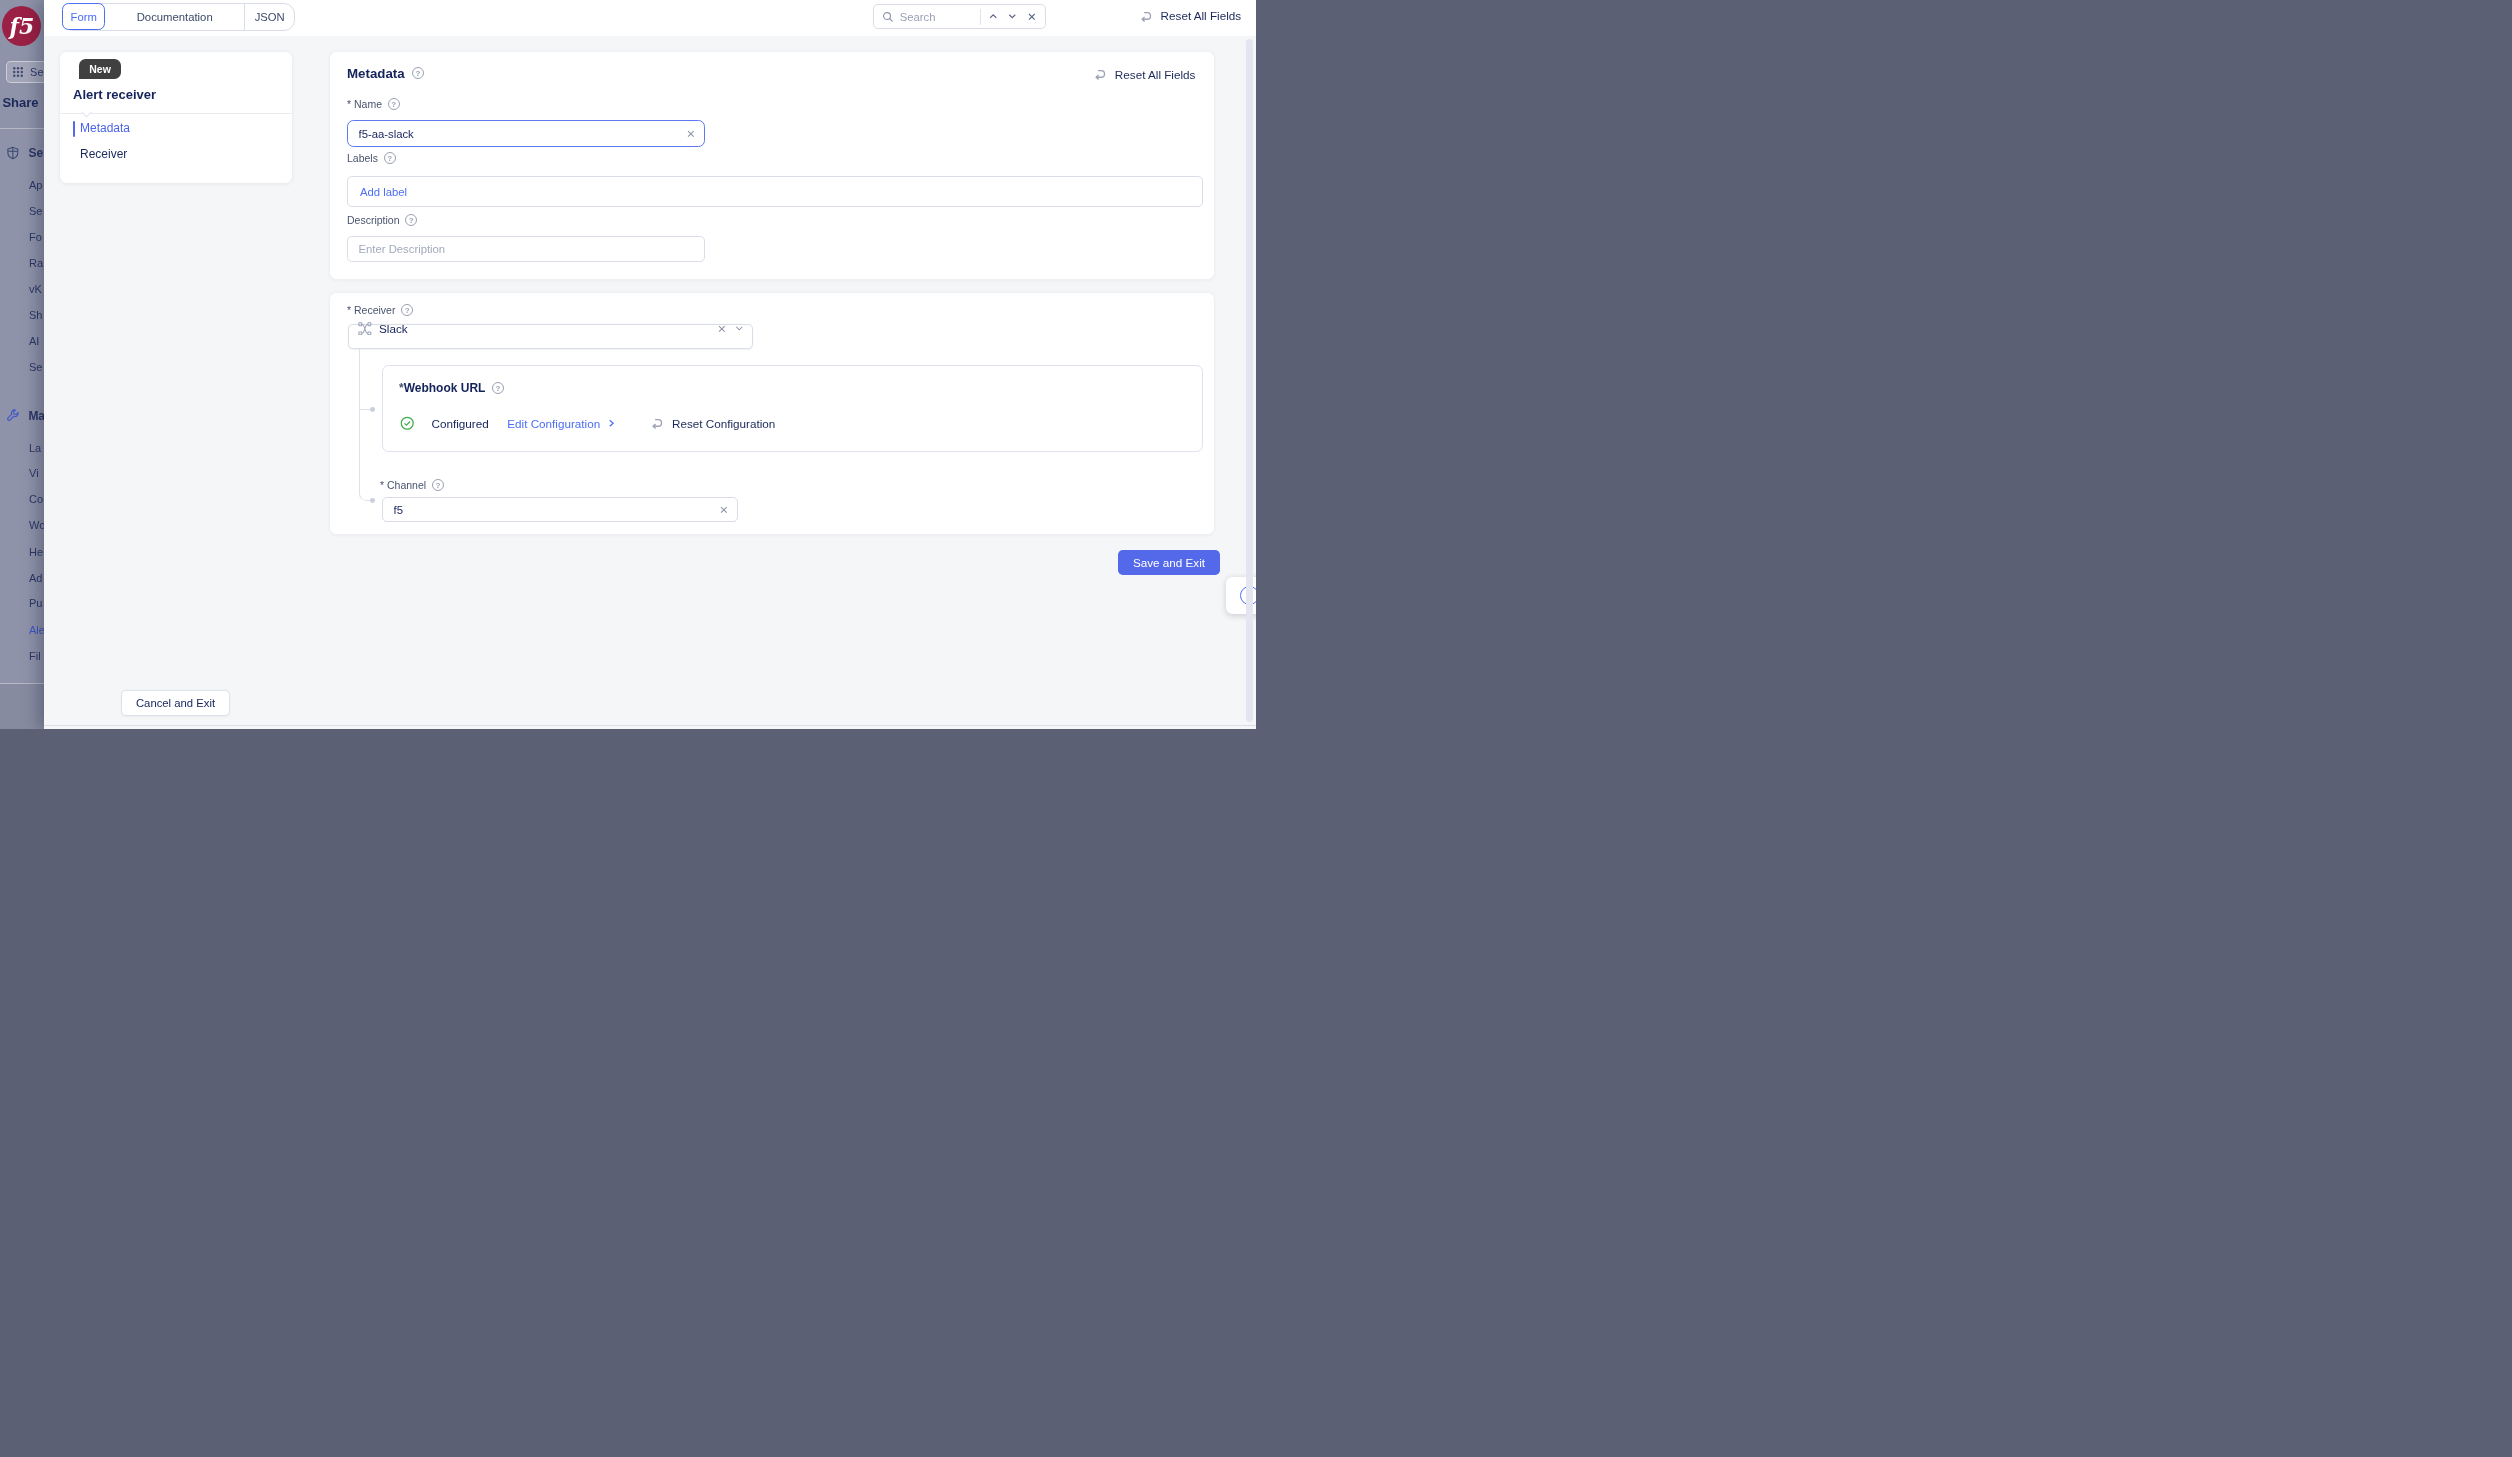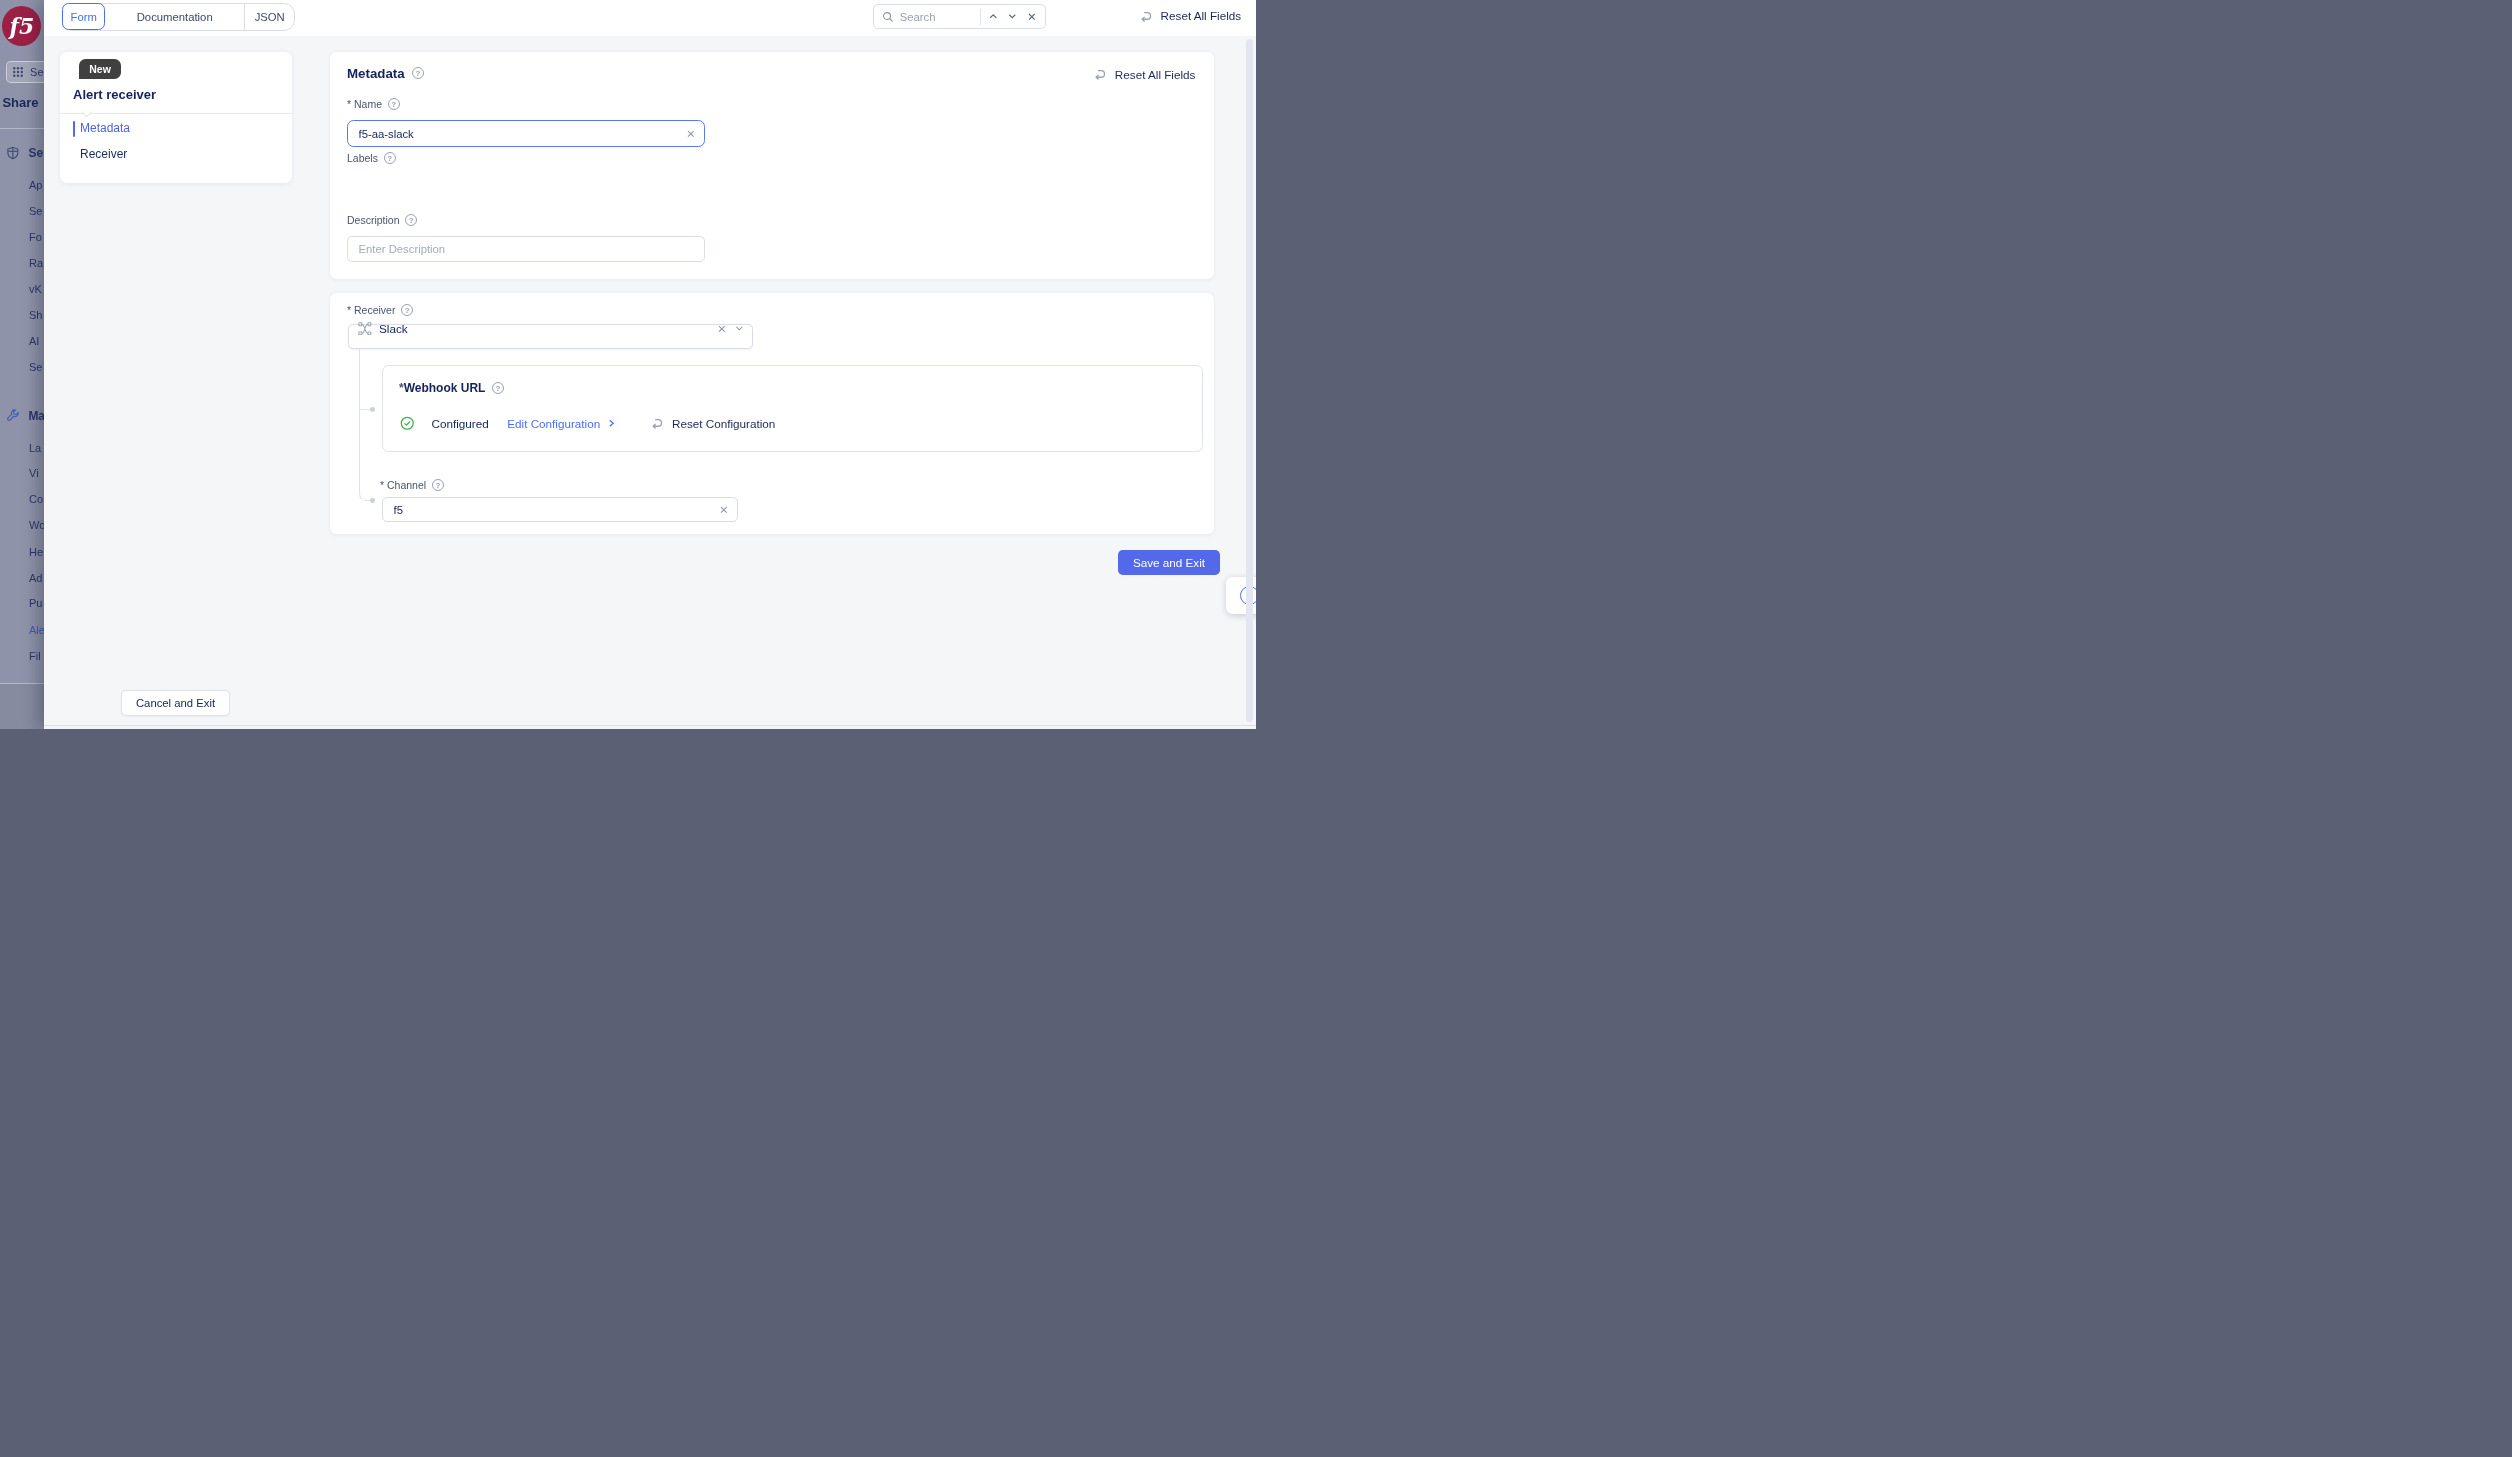--- a/index.html
+++ b/index.html
@@ -240,20 +240,23 @@
             <path d="M2.5 2.5 L9.5 9.5 M9.5 2.5 L2.5 9.5"></path>
           </svg>
       </div>
 
       <div class="field-label" style="left:17px; top:100px;">
         <span>Labels</span>
         <span class="help">
             <span>?</span>
           </span>
       </div>
+      <div class="labels-box">
+        <span class="link">Add label</span>
+      </div>
 
       <div class="field-label" style="left:17px; top:162px;">
         <span>Description</span>
         <span class="help">
             <span>?</span>
           </span>
       </div>
       <div class="tinput" style="left:17px; top:184px; width:358px; height:26px;">
         <input type="text" placeholder="Enter Description" style="">
       </div>

